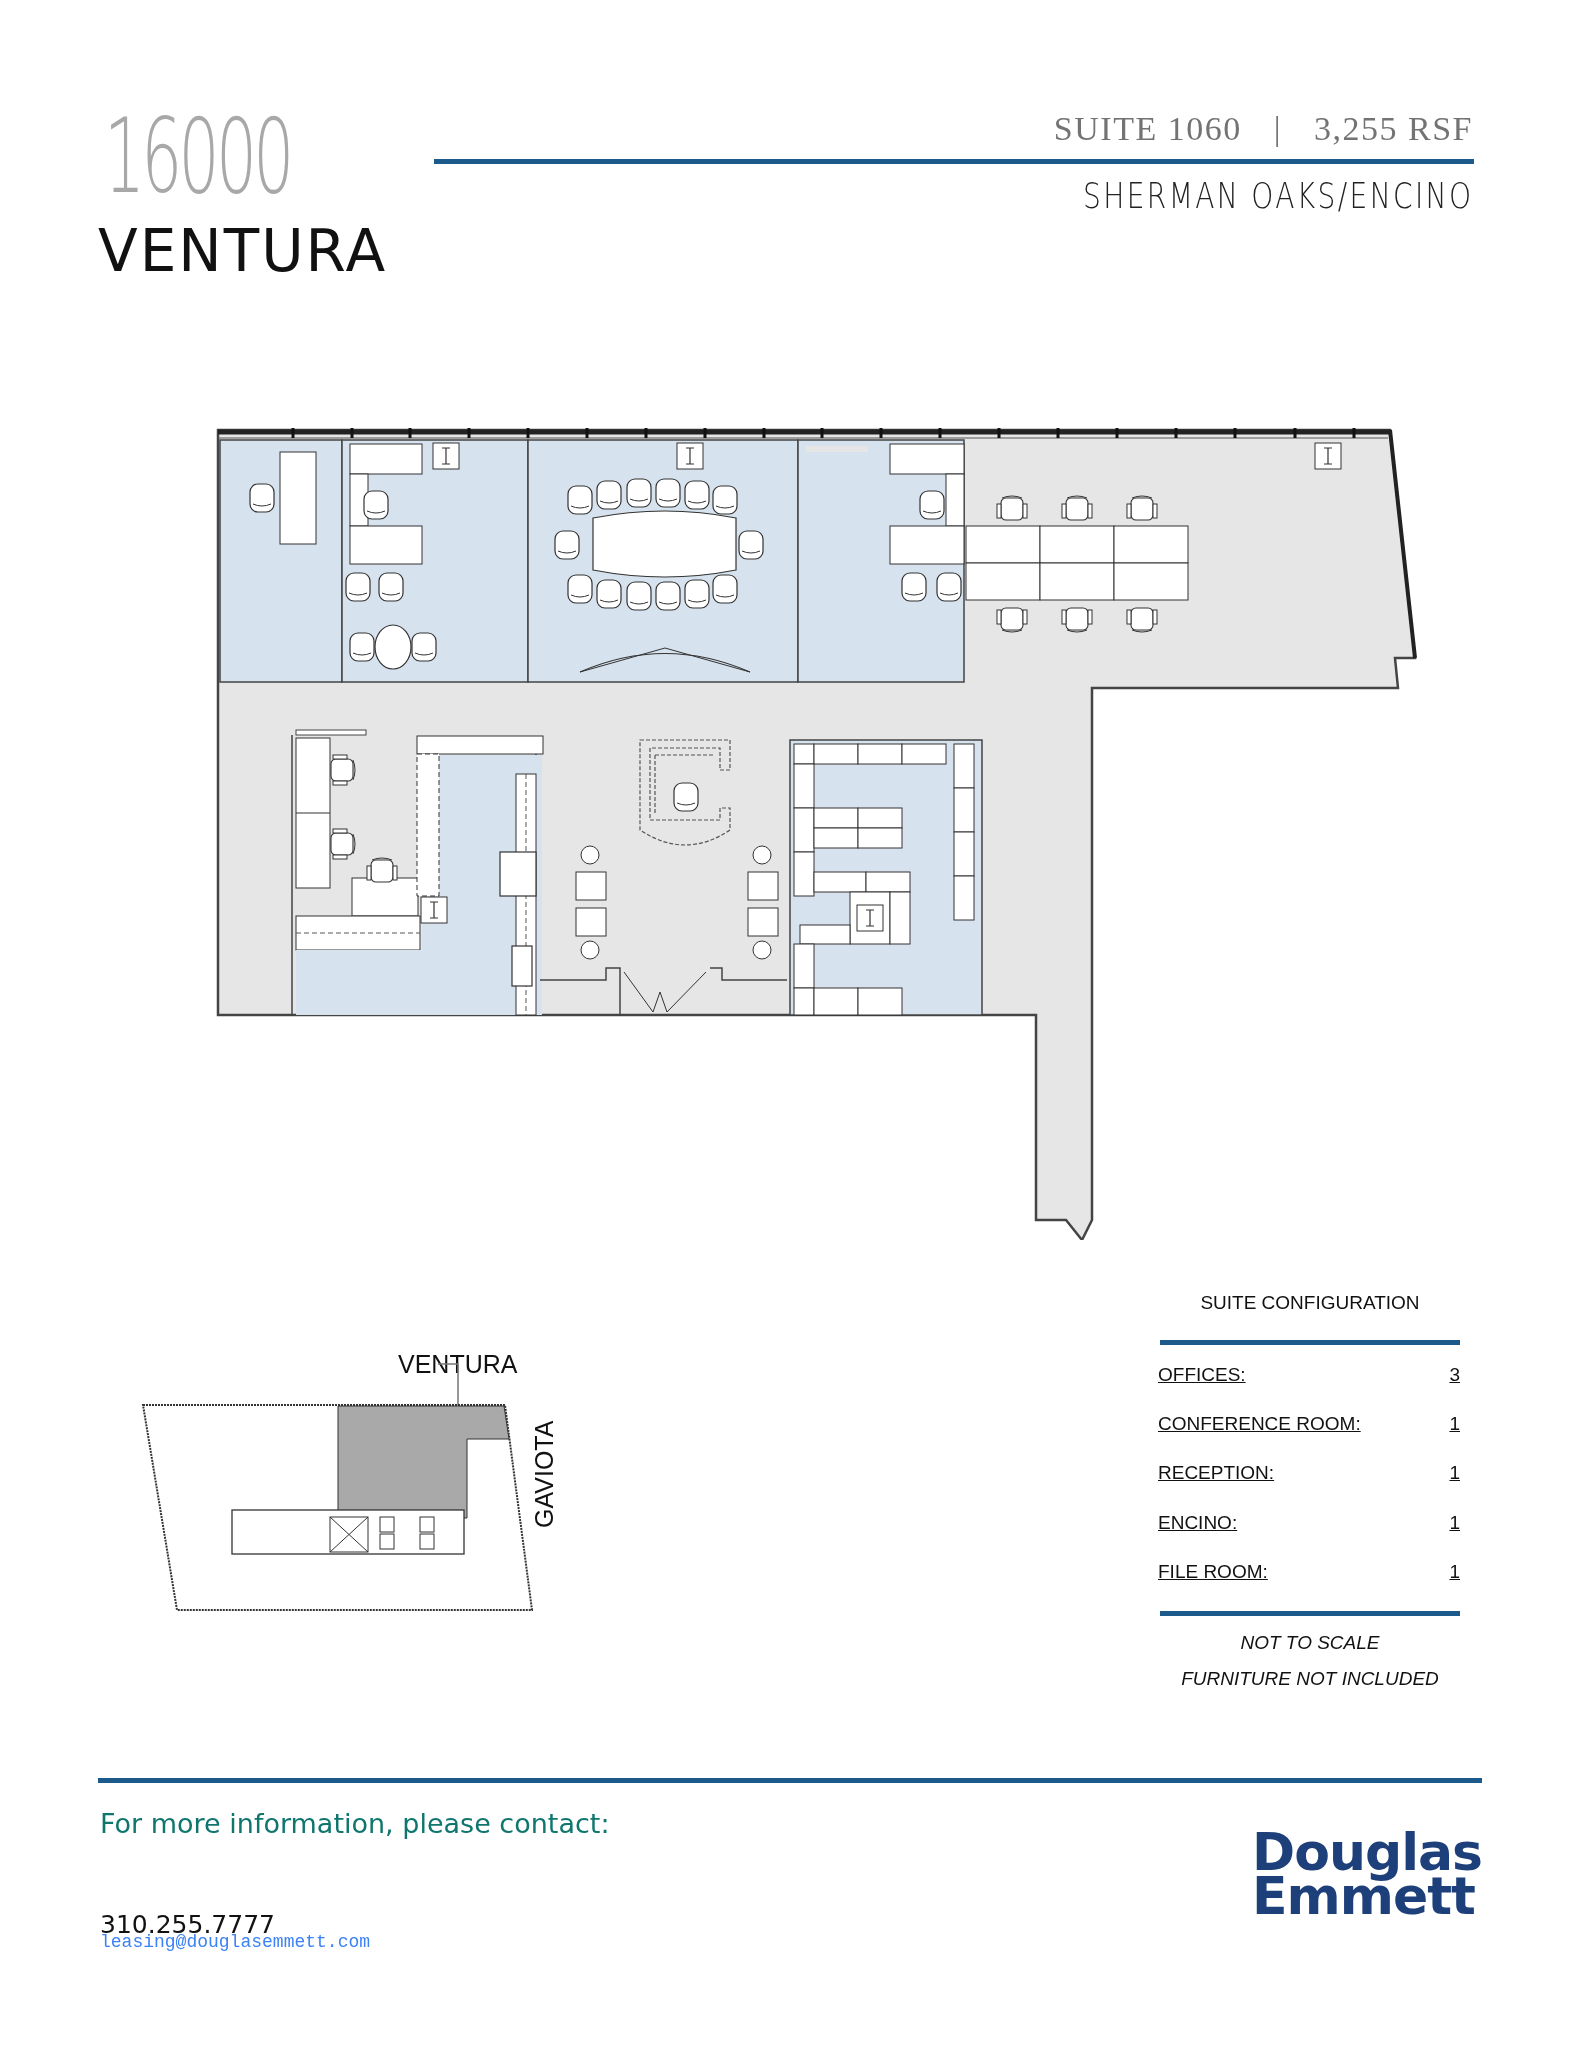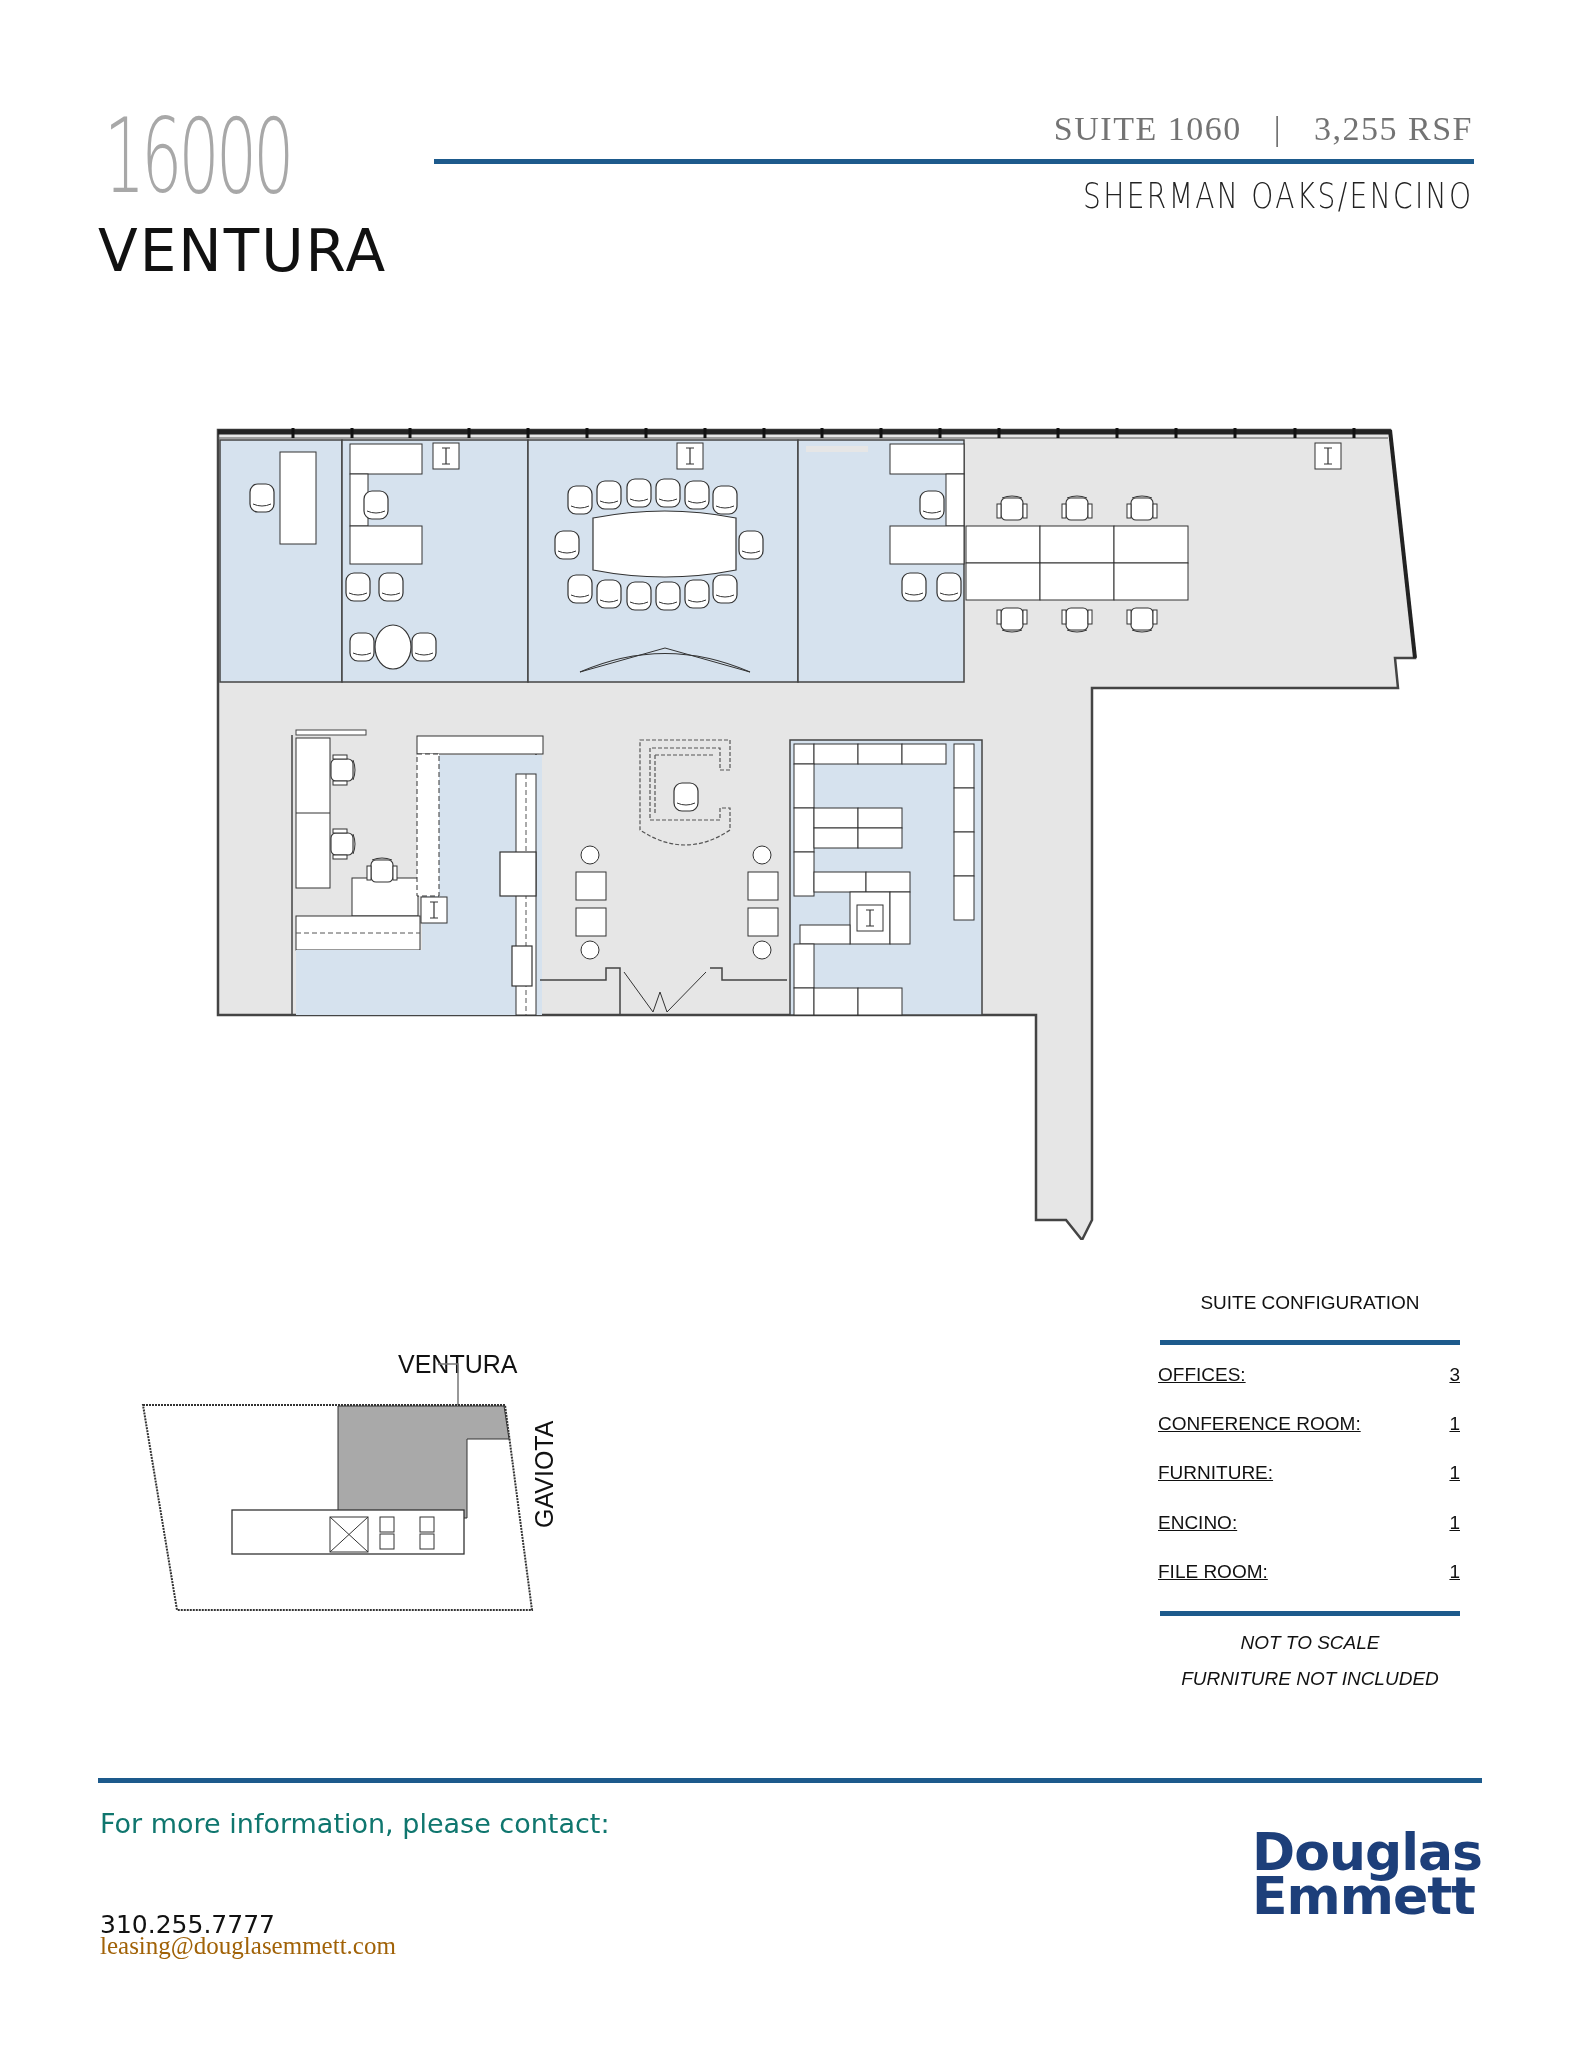--- a/index.html
+++ b/index.html
@@ -11,21 +11,21 @@
   .hdr-rule { left:434px; top:159px; width:1040px; height:5px; background:#1d5a8c; }
   .sub { right:110px; top:178px; font-family:"DejaVu Sans", sans-serif; font-size:36px; letter-spacing:3px; color:#222; line-height:1; transform:scaleX(0.78); transform-origin:right top; font-weight:300; }
   .plan { left:210px; top:420px; }
   .config-title { left:1155px; top:1292px; width:310px; text-align:center; font-size:19px; color:#111; }
   .config-rule { left:1160px; width:300px; height:5px; background:#1d5a8c; }
   .cfg-row { left:1158px; width:302px; font-size:19px; color:#111; display:flex; justify-content:space-between;text-decoration:underline; }
   .note { left:1160px; width:300px; text-align:center; font-size:19px; color:#111;font-style:italic; }
   .footer-rule { left:98px; top:1778px; width:1384px; height:5px; background:#1d5a8c; }
   .contact-head { left:100px; top:1808px; font-family:"DejaVu Sans", sans-serif; font-size:27px; color:#0f766e; }
   .phone { left:100px; top:1898px; font-family:"DejaVu Sans", sans-serif; font-size:25px; color:#111;margin-top:12px; }
-  .email { left:100px; top:1932px; font-family:Liberation Serif, serif; font-size:25px; color:#a16207; }
+  .email { left:100px; top:1932px; font-family:Liberation Mono, monospace; font-size:18px; color:#3b82f6; }
   .logo { left:1252px; top:1830px; font-family:"DejaVu Sans", sans-serif; font-weight:bold; color:#1d3f7a; font-size:52px; line-height:44px; letter-spacing:-1px; }
   .keymap { left:140px; top:1350px; }
   .km-label { font-size:25px; color:#111; }
 </style>
 </head>
 <body>
 
 <div class="abs bldg-num">16000</div>
 <div class="abs bldg-name">VENTURA</div>
 <div class="abs suite">
@@ -232,21 +232,21 @@
 <div class="abs config-rule" style="top:1340px"></div>
 <div class="abs cfg-row" style="top:1364px">
     <span>OFFICES:</span>
     <span>3</span>
   </div>
 <div class="abs cfg-row" style="top:1413px">
     <span>CONFERENCE ROOM:</span>
     <span>1</span>
   </div>
 <div class="abs cfg-row" style="top:1462px">
-    <span>FURNITURE:</span>
+    <span>RECEPTION:</span>
     <span>1</span>
   </div>
 <div class="abs cfg-row" style="top:1512px">
     <span>ENCINO:</span>
     <span>1</span>
   </div>
 <div class="abs cfg-row" style="top:1561px">
     <span>FILE ROOM:</span>
     <span>1</span>
   </div>

